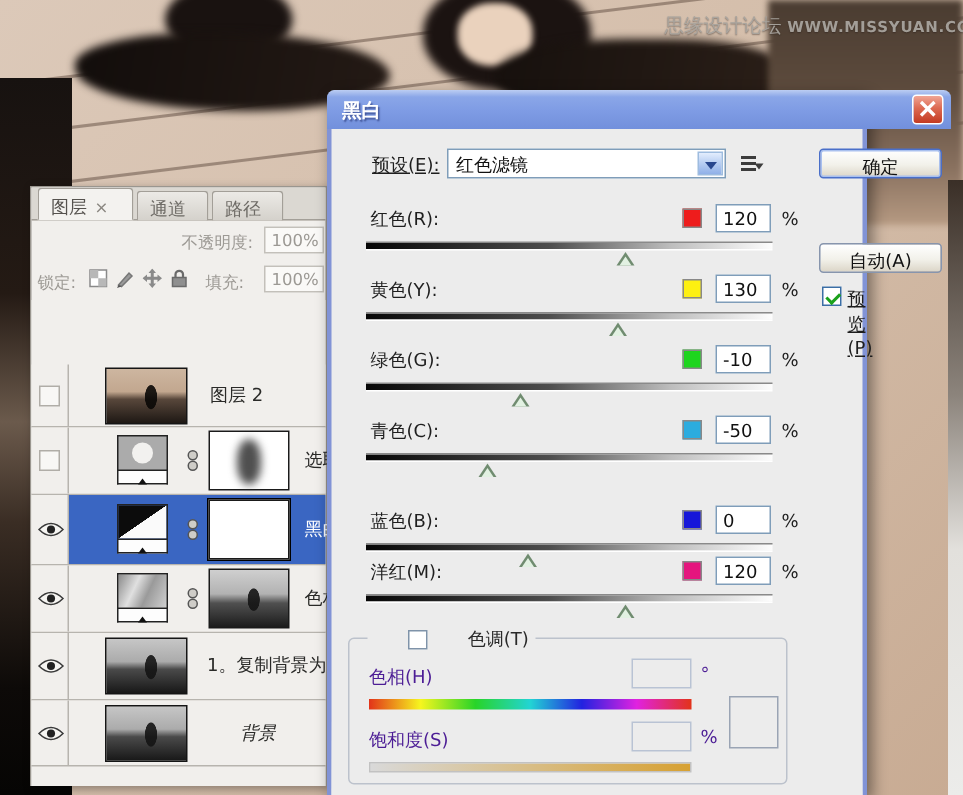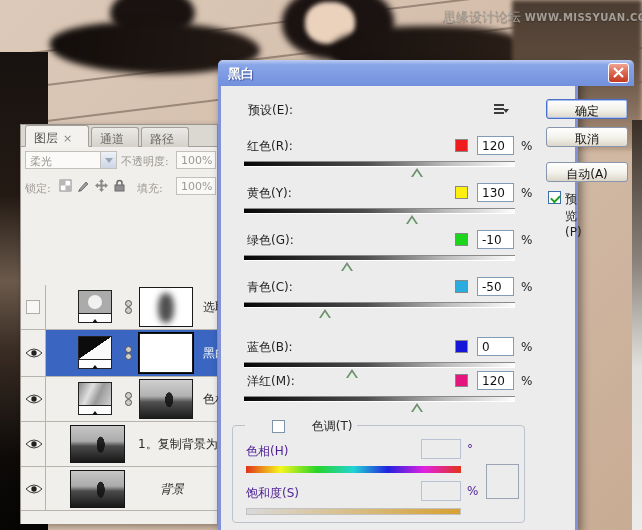--- a/index.html
+++ b/index.html
@@ -77,21 +77,21 @@
   
   .dialog { position:absolute; left:218px; top:60px; width:360px; height:470px;
      background:#ececec; border:3px solid #8193d6; border-top:none; border-bottom:none;
      border-radius:6px 6px 0 0; box-shadow:3px 4px 10px rgba(0,0,0,.45); }
   .titlebar { position:absolute; left:-3px; top:0; width:416px; height:26px; border-radius:5px 5px 0 0;
      background:linear-gradient(180deg,#bccdf2 0%,#8aa6e8 18%,#7e9be4 55%,#7290dc 100%); }
   .title-text { position:absolute; left:10px; top:5px; color:#fff; font-weight:bold; font-size:13px; text-shadow:1px 1px 1px #44589c; }
   .close-btn { position:absolute; right:5px; top:3px; width:21px; height:20px; border-radius:3px;
      background:linear-gradient(180deg,#f0a494 0%,#dd6a52 45%,#c33a22 100%); border:1px solid #fff; }
   .close-btn svg { display:block; margin:3px auto 0 auto; }
-  .dlg-label { position:absolute; font-size:12px; color:#1e1e1e; }
+  .dlg-label { position:absolute; font-size:12px; color:#1e1e1e;text-decoration:underline; }
   .dropdown { position:absolute; left:77px; top:39px; width:186px; height:20px; background:#fff; border:1px solid #7f9db9; }
   .dd-text { position:absolute; left:5px; top:2px; font-size:12px; color:#111; }
   .dd-btn { position:absolute; right:1px; top:1px; width:17px; height:16px;
      background:linear-gradient(180deg,#e3edfd 0%,#b6cdf2 50%,#90b0e8 100%); border:1px solid #9ebcdf; }
   .dd-btn::after { content:""; position:absolute; left:4px; top:6px; border:4px solid transparent; border-top:5px solid #28478e; }
   .preset-menu-icon { position:absolute; left:273px; top:44px; width:15px; height:12px; }
   .preset-menu-icon i { display:block; height:2px; background:#3c3c3c; margin-bottom:2px; width:10px; }
   .preset-menu-icon::after { content:""; position:absolute; right:0; bottom:0; border:3px solid transparent; border-top:4px solid #3c3c3c; }
   .xp-btn { position:absolute; left:325px; width:82px; height:20px; border:1px solid #8795ad; border-radius:3px;
      background:linear-gradient(180deg,#ffffff 0%,#f2f1ea 55%,#dcd6c8 100%);
@@ -153,24 +153,20 @@
       </div>
       <div class="tab" style="left:70px;width:48px">
         <span>通道</span>
       </div>
       <div class="tab" style="left:120px;width:48px">
         <span>路径</span>
       </div>
     </div>
 
     <div class="ctl-row" style="top:26px;height:22px">
-      <div class="sel-box">
-        <span>柔光</span>
-        <span class="sel-arrow"></span>
-      </div>
       <span style="position:absolute;left:100px;top:3px">不透明度:</span>
       <div class="mini-field" style="left:155px;top:0">
         <span>100%</span>
       </div>
     </div>
 
     <div class="ctl-row" style="top:50px;height:24px">
       <span style="position:absolute;left:4px;top:6px">锁定:</span>
       <div class="lock-icons" style="left:38px">
         <svg width="13" height="13">
@@ -192,20 +188,30 @@
       </div>
       <span style="position:absolute;left:116px;top:6px">填充:</span>
       <div class="mini-field" style="left:155px;top:2px">
         <span>100%</span>
       </div>
     </div>
 
     <div class="layers-list">
 
 
+      <div class="layer-row" style="top:43px;height:42px">
+        <div class="vis-cell">
+          <div class="vis-box" style="display: block;"></div>
+
+        </div>
+        <div class="row-body">
+          <div class="thumb-img" style="left:24px"></div>
+          <span class="layer-label" style="left:94px">图层 2</span>
+        </div>
+      </div>
 
       <div class="layer-row" style="top:85px;height:45px">
         <div class="vis-cell">
           <div class="vis-box" style="display: block;"></div>
 
         </div>
         <div class="row-body">
           <div class="adj-icon" style="left:32px">
               <div class="adj-top selcolor"></div>
               <div class="adj-strip"></div>
@@ -300,28 +306,31 @@
     <div class="titlebar">
       <span class="title-text">黑白</span>
       <div class="close-btn">
         <svg width="11" height="11">
             <path d="M1 1 L10 10 M10 1 L1 10" stroke="#fff" stroke-width="2.2"></path>
           </svg>
       </div>
     </div>
 
     <span class="dlg-label" style="left:27px;top:42px">预设(E):</span>
+    <div class="dropdown">
+      <span class="dd-text">红色滤镜</span>
+      <span class="dd-btn"></span>
+    </div>
     <div class="preset-menu-icon">
         <i></i>
         <i></i>
         <i></i>
       </div>
 
     <div class="xp-btn default" style="top:39px">确定</div>
-    <div class="xp-btn" style="top:67px">取消</div>
     <div class="xp-btn" style="top:102px">自动(A)</div>
     <div class="checkbox checked" style="left:327px;top:131px"></div>
     <span class="dlg-label" style="left:344px;top:131px">预览(P)</span>
 
     <div class="ch-row" style="top:74px">
       <span class="ch-label">红色(R):</span>
       <div class="ch-swatch" style="background: rgb(238, 28, 28);"></div>
       <div class="ch-value">120</div>
       <span class="ch-unit">%</span>
       <div class="slider">

